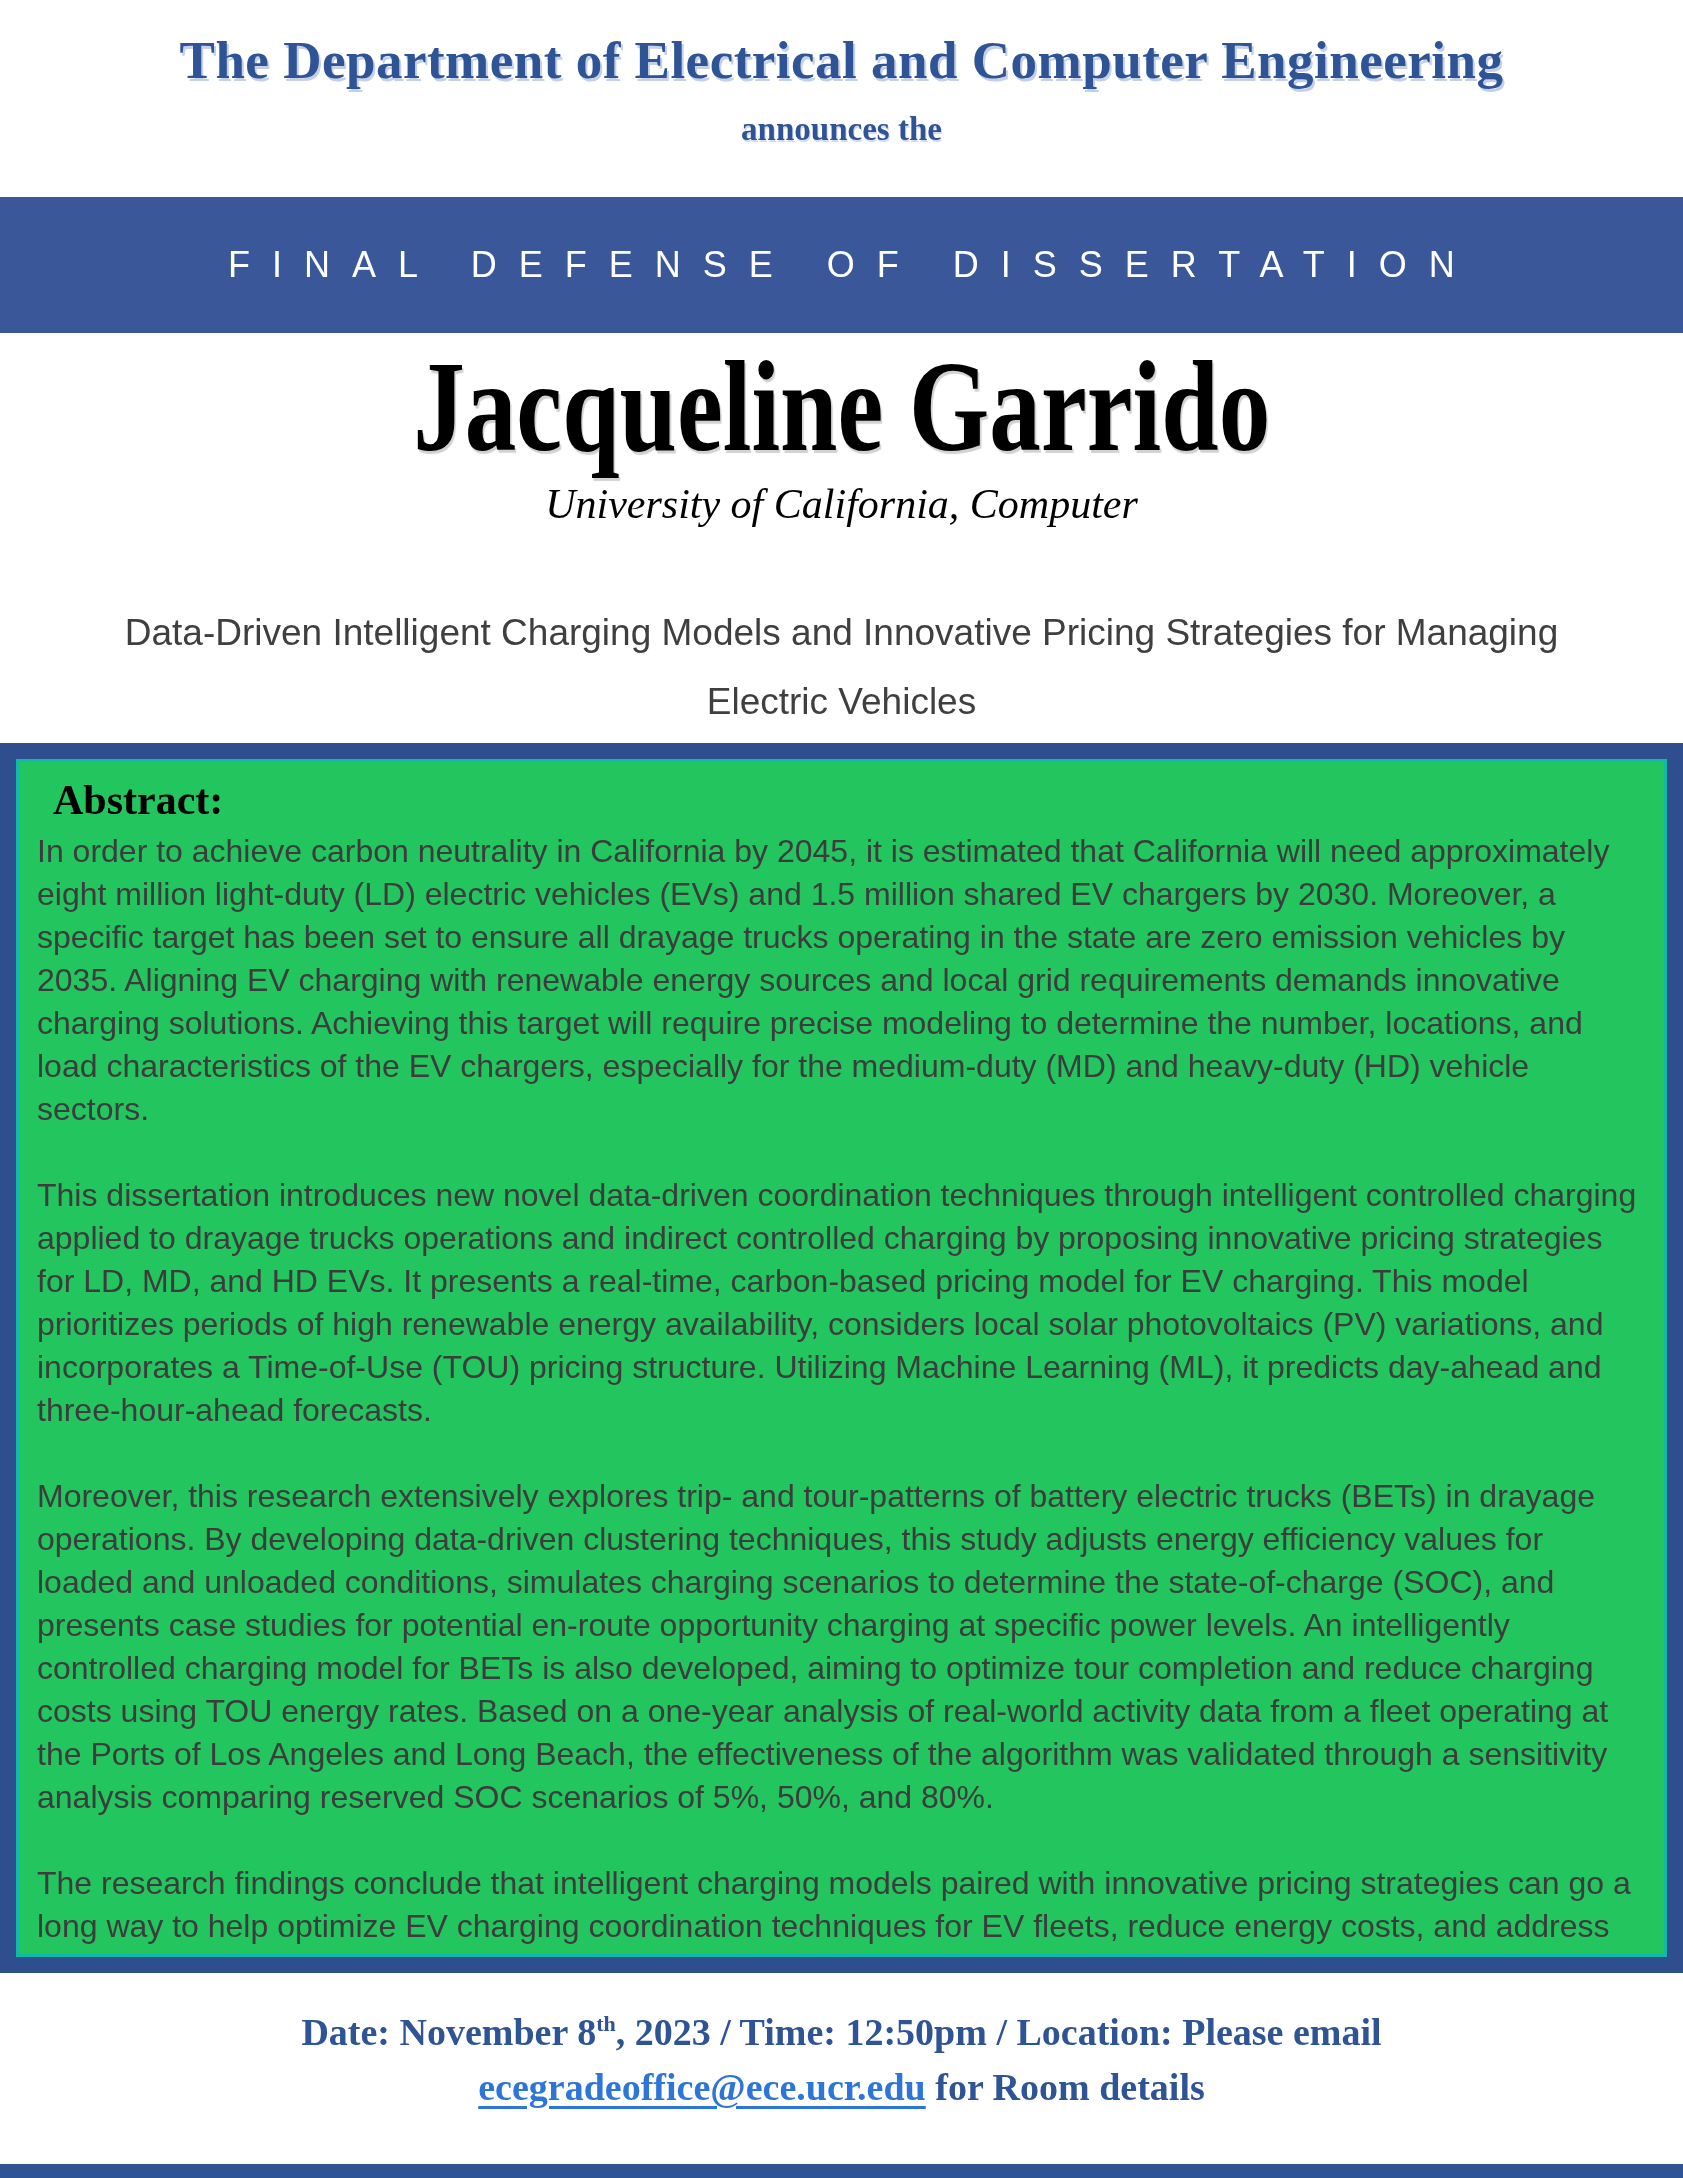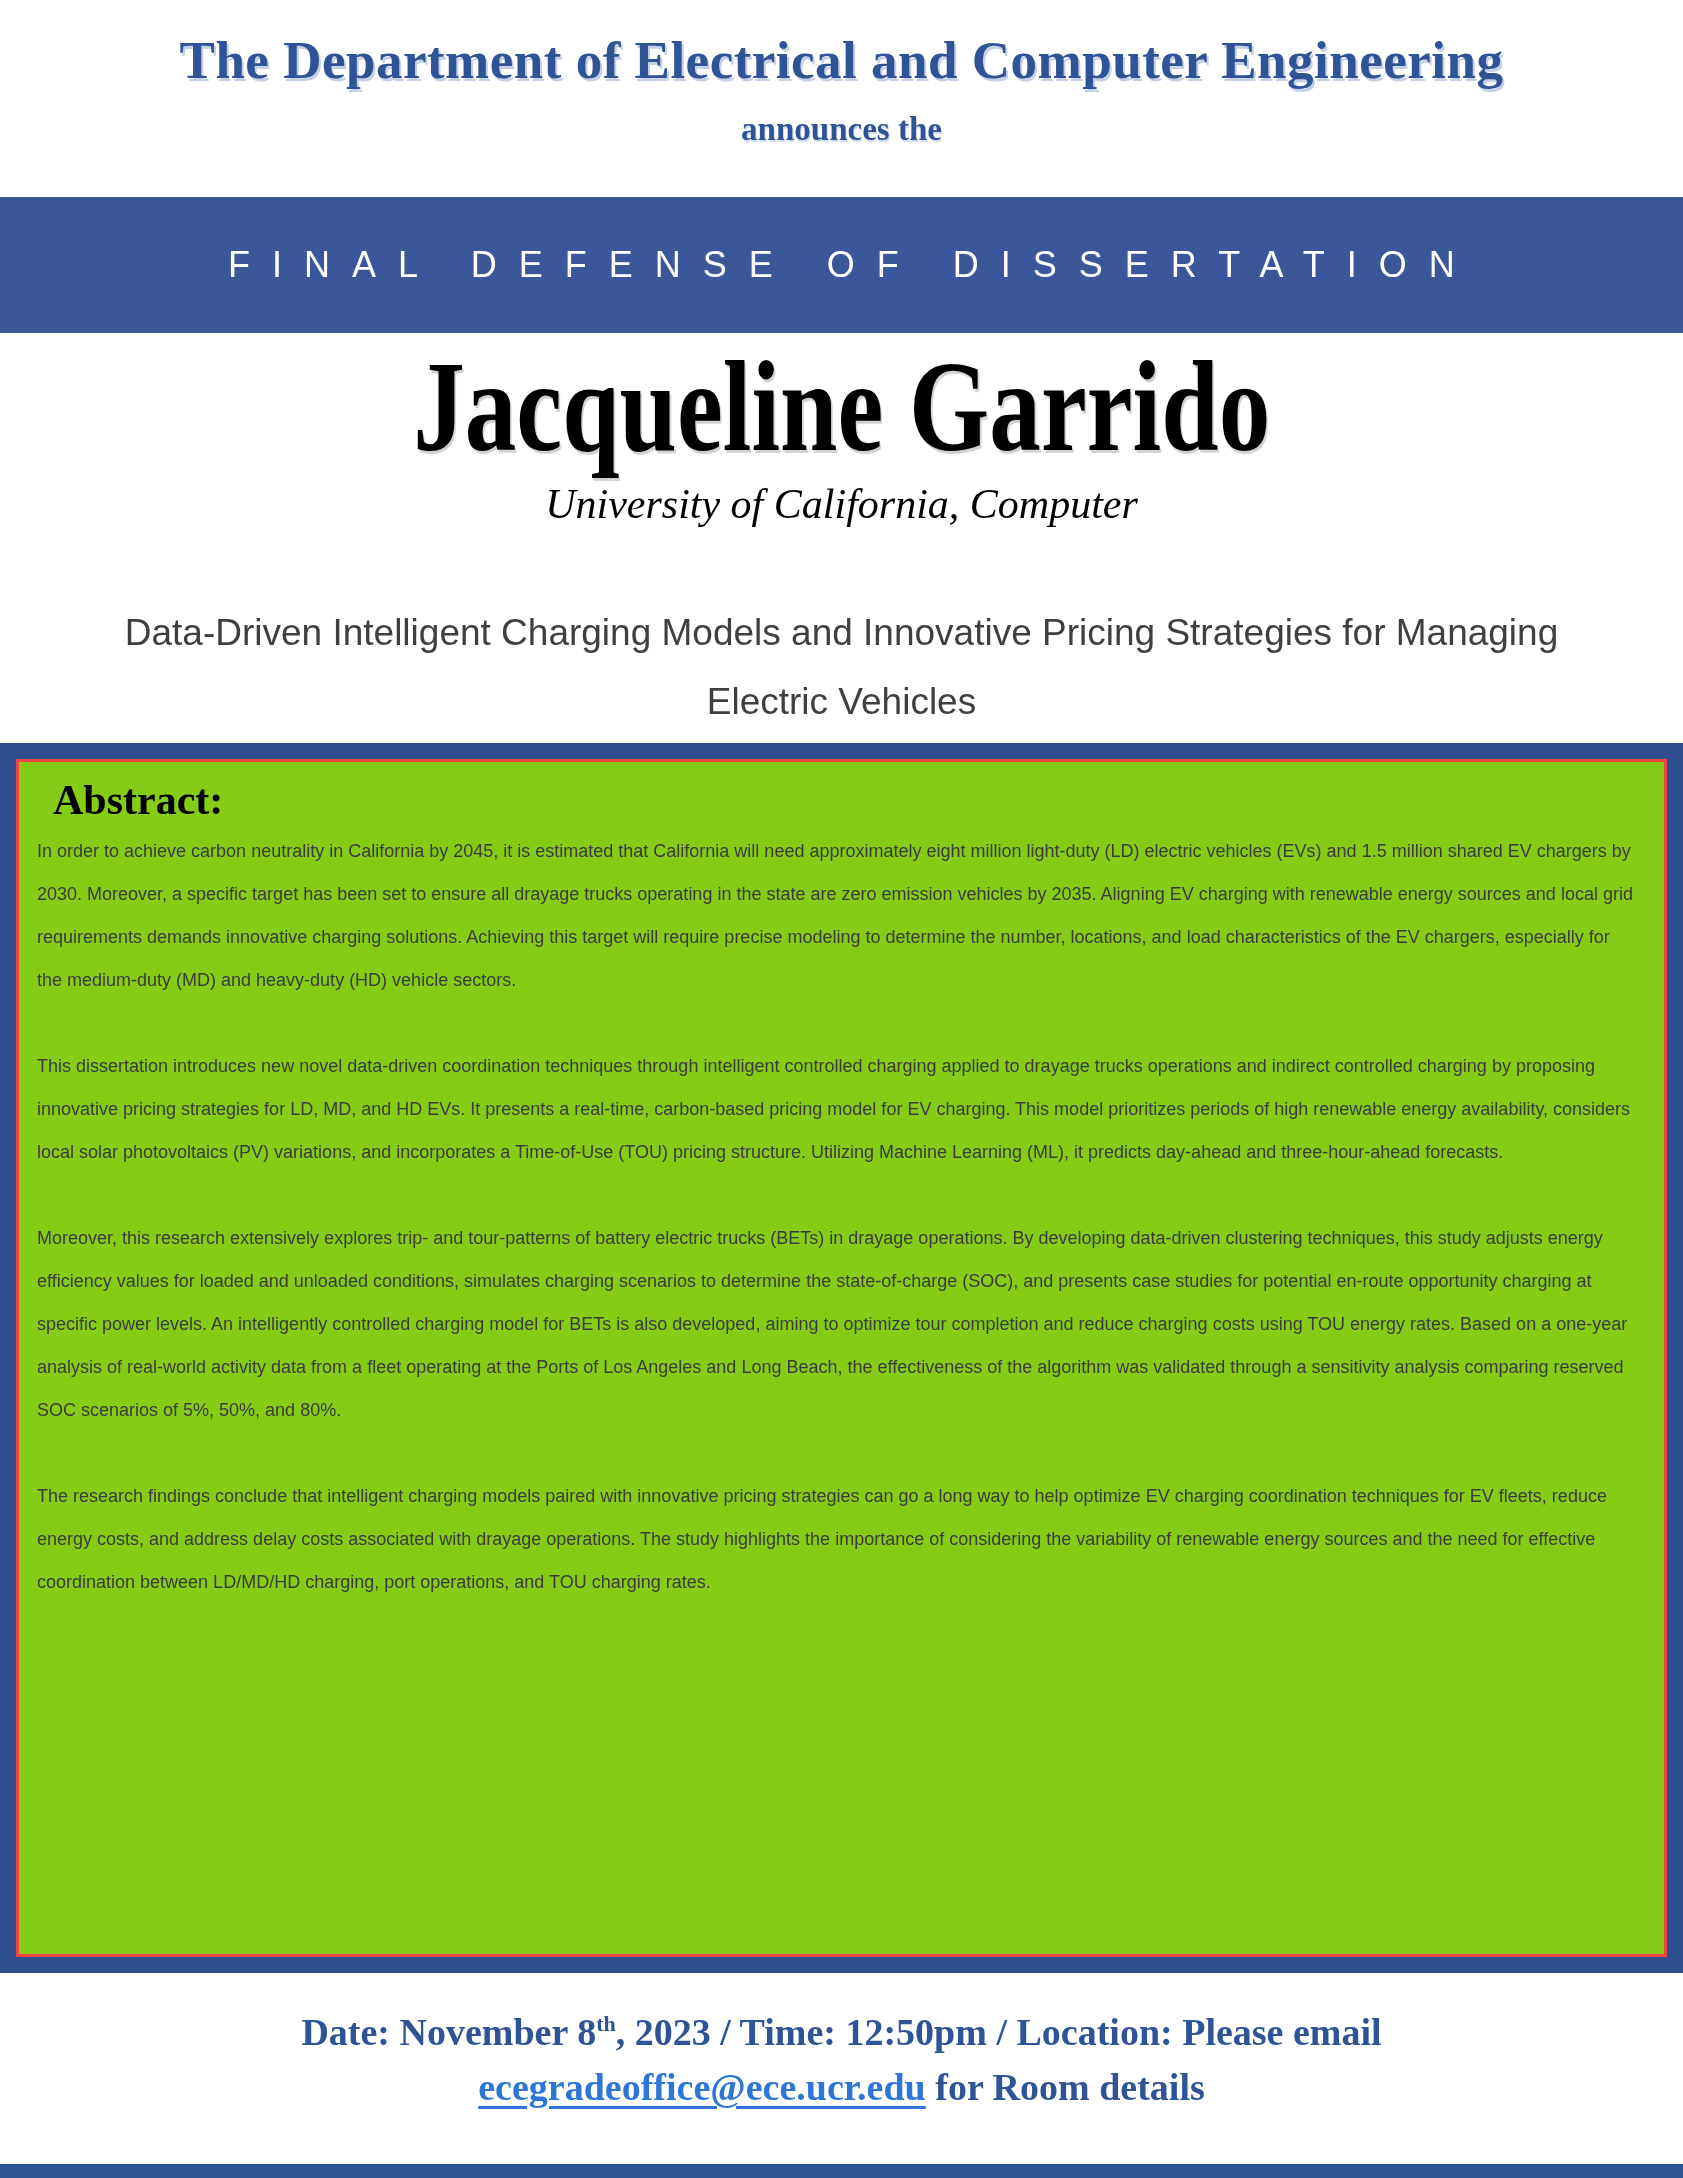--- a/index.html
+++ b/index.html
@@ -67,30 +67,30 @@
     font-weight:400;font-size:37px;line-height:69px;color:var(--title-gray);
   }
 
   
   .abstract-section{
     position:absolute;top:743px;left:0;width:100%;height:1230px;
     background:var(--abstract-blue);
   }
   .abstract-box{
     position:absolute;top:16px;left:16px;right:16px;bottom:16px;
-    background:#84cc16;border:3px solid #ef4444;
+    background:#22c55e;border:3px solid #14b8a6;
     padding:8px 26px 12px 18px;overflow:hidden;
   }
   .abstract-heading{
     margin:6px 0 6px 16px;font-size:42px;font-weight:bold;color:#000;
     font-family:"Liberation Serif", serif;
   }
   .abstract-box p{
     margin:0;font-family:"Liberation Sans", sans-serif;
-    font-size:18px;line-height:43px;color:var(--body-gray);
+    font-size:32px;line-height:43px;color:var(--body-gray);
     text-align:left;
   }
   .abstract-box p + p{margin-top:43px;}
 
   
   .footer{
     position:absolute;top:1996px;left:0;width:100%;
     text-align:center;font-weight:bold;font-size:38px;line-height:55px;
     color:var(--primary-blue);
   }

